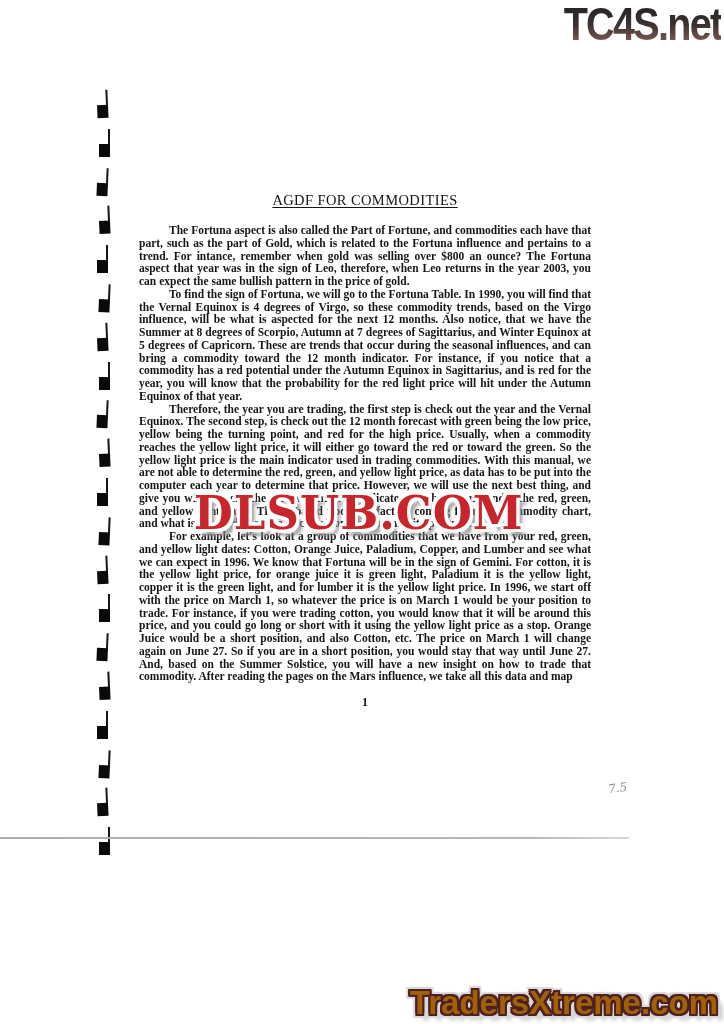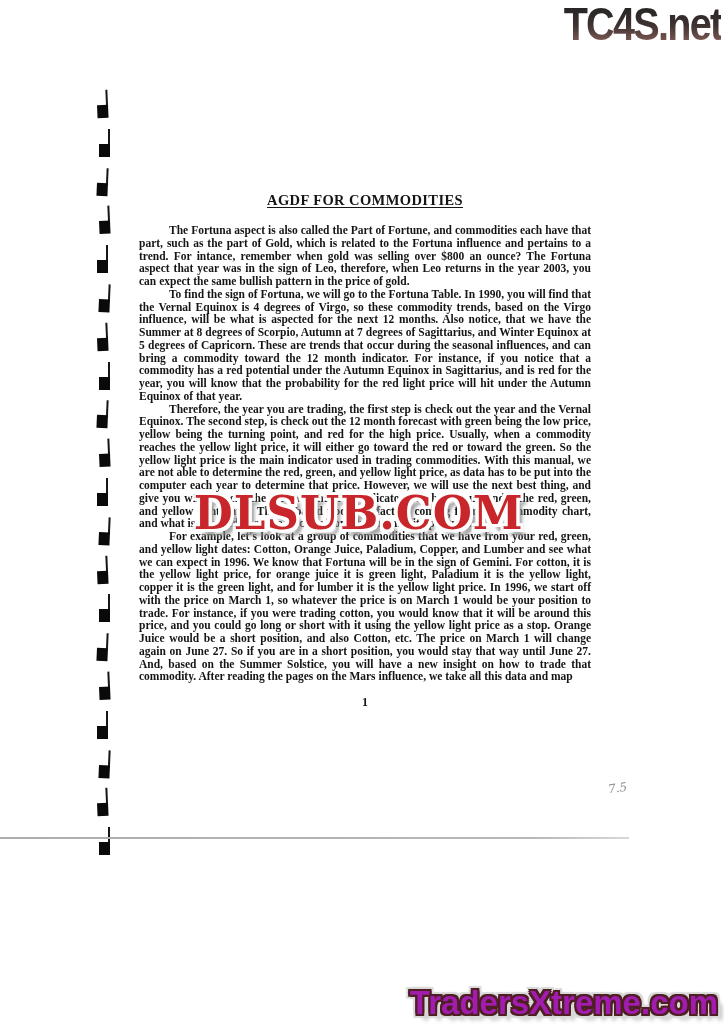--- a/index.html
+++ b/index.html
@@ -33,21 +33,21 @@
   .bind-mark::after { 
     content:""; position:absolute; left:9px; top:15px;
     width:11px; height:13px; background:#0a0a0a;
   }
 
   
   .content {
     position:absolute; left:139px; top:192px; width:452px; color:#151515;
   }
   .doc-title {
-    margin:0 0 15px 0; text-align:center; font-weight:bold;
+    margin:0 0 15px 0; text-align:center; font-weight:normal;
     font-size:14.5px; letter-spacing:0.4px; text-decoration:underline;
     text-underline-offset:2px;
   }
   .doc-body p {
     margin:0; font-weight:bold; font-size:11.5px; line-height:12.75px;
     text-align:justify; text-indent:30px;
   }
   .page-number {
     margin-top:12px; text-align:center; font-weight:bold; font-size:12px;
   }
@@ -76,21 +76,21 @@
        0   -3px 0 #ffffff, 0    3px 0 #ffffff,
       -3px  0   0 #ffffff, 3px  0   0 #ffffff,
        6px  7px 3px rgba(140,140,140,0.75);
   }
 
   
   .footer-logo {
     position:absolute; right:6px; bottom:2px;
     font-family:"Liberation Sans", sans-serif; font-weight:bold;
     font-size:33px; letter-spacing:0px; white-space:nowrap;
-    color:#a21caf;
+    color:#a16207;
     text-shadow:
       -2px -2px 0 #4d1f22, 2px -2px 0 #4d1f22,
       -2px  2px 0 #4d1f22, 2px  2px 0 #4d1f22,
        0   -2px 0 #4d1f22, 0    2px 0 #4d1f22,
       -2px  0   0 #4d1f22, 2px  0   0 #4d1f22,
       -4px -4px 1px #d9d9d9, 4px -4px 1px #d9d9d9,
       -4px  4px 1px #d9d9d9, 4px  4px 1px #d9d9d9,
        0   -4px 1px #d9d9d9, 0    4px 1px #d9d9d9,
       -4px  0   1px #d9d9d9, 4px  0   1px #d9d9d9,
        6px  6px 4px #bcbcbc;

